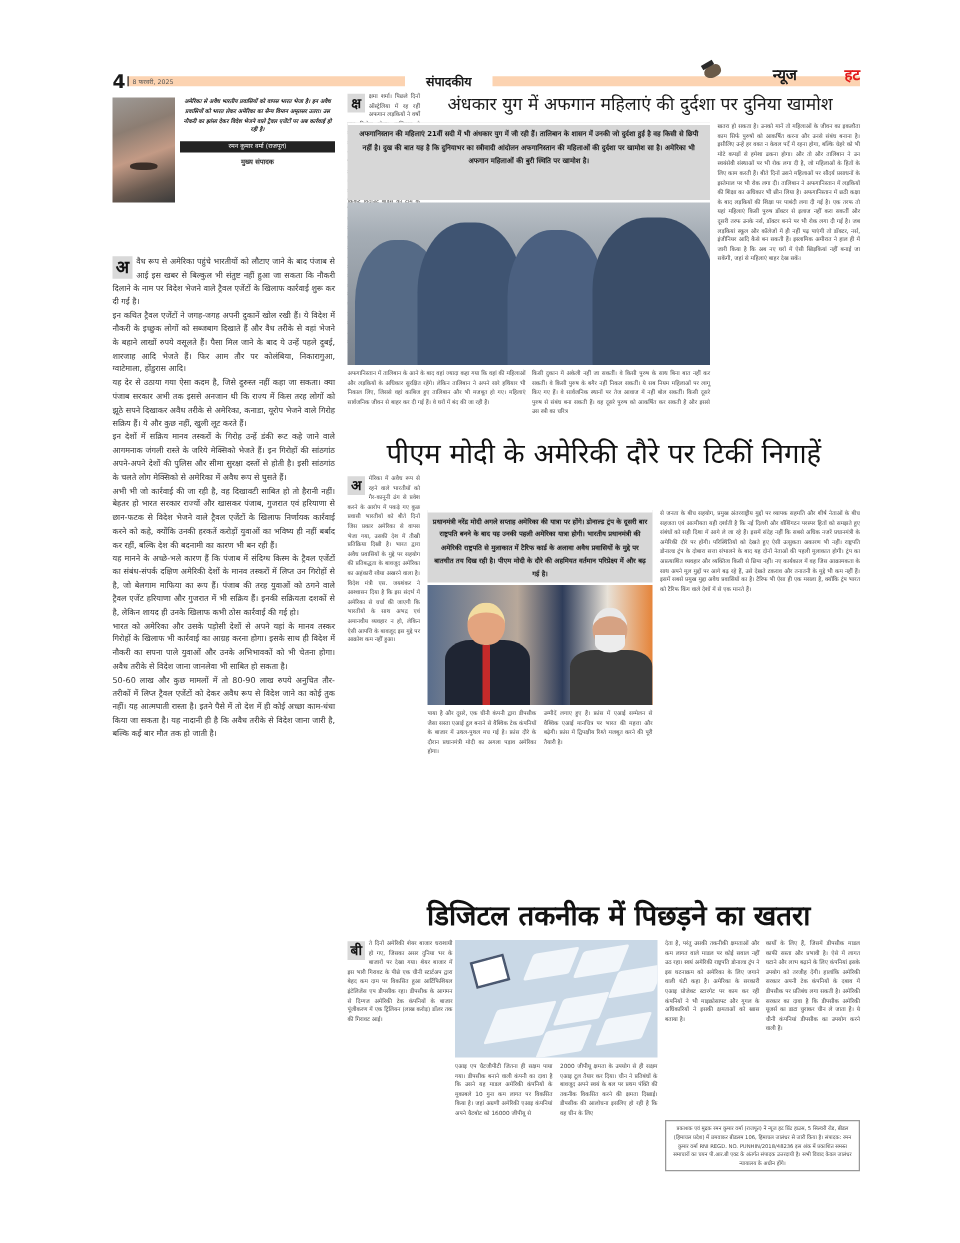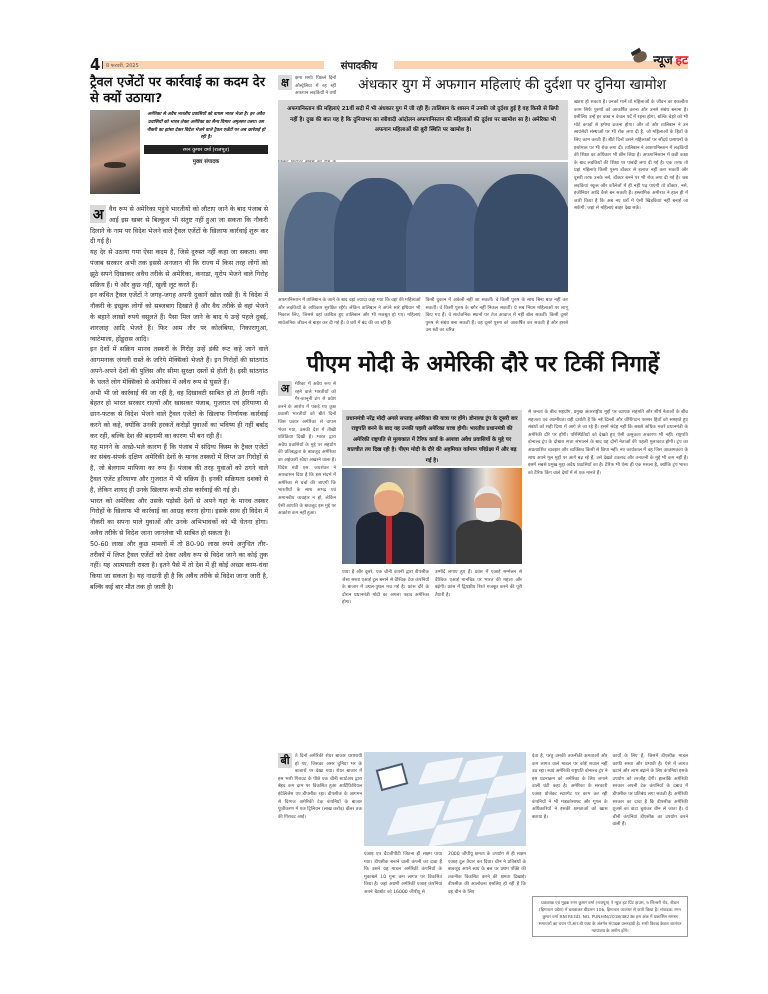--- a/index.html
+++ b/index.html
@@ -7,21 +7,21 @@
   .page { position: absolute; left: 90px; top: 58px; width: 598px; height: 890px; }
 
   
   .masthead { position: absolute; left: 0; top: 0; width: 598px; height: 14px; display: flex; align-items: center; }
   .pgnum { font-family: "DejaVu Sans", sans-serif; font-weight: bold; font-size: 15px; line-height: 14px; width: 12px; }
   .bar { height: 8px; background: #fcd3b1; }
   .bar.left { width: 222px; display: flex; align-items: center; border-left: 1px solid #333; }
   .bar.left span { font-size: 5px; color: #555; padding-left: 3px; }
   .section { width: 70px; text-align: center; font-weight: bold; font-size: 10px; padding: 0 2px; }
   .bar.right { flex: 1; }
-  .logo { position: absolute; right: 0; top: -8px; display: flex; align-items: center; font-weight: bold; font-size: 12px; }
+  .logo { position: absolute; right: 0; top: -8px; display: flex; align-items: center; font-weight: bold; font-size: 12px; gap: 35px; }
   .logo .bird { width: 20px; height: 18px; position: relative; margin-right: 2px; }
   .logo .bird::before { content: ""; position: absolute; left: 2px; top: 2px; width: 14px; height: 10px; background: #6b5a48; border-radius: 60% 40% 50% 50%; transform: rotate(-20deg); }
   .logo .bird::after { content: ""; position: absolute; left: 0; top: 0; width: 10px; height: 4px; background: #2a2a2a; transform: rotate(-30deg); }
   .logo .n1 { color: #1a1a1a; }
   .logo .n2 { color: #e21b1b; margin-left: 3px; }
 
   
   .txt { font-size: 4.6px; line-height: 7.6px; color: #444; text-align: justify; }
   .txt-lg { font-size: 6.4px; line-height: 10.8px; color: #333; text-align: justify; }
   .dropcap { float: left; font-weight: bold; background: #d9d9d9; color: #111; margin: 1px 3px 0 0; text-align: center; }
@@ -45,21 +45,21 @@
   .afghan-h { position: absolute; left: 268px; top: 16px; width: 344px; font-weight: normal; font-size: 14px; line-height: 20px; color: #1a1a1a; }
   .summary { background: #d7d7d7; border-top: 2px solid #fff; color: #1a1a1a; font-weight: bold; text-align: center; }
   .af-sum { position: absolute; left: 188px; top: 40px; width: 290px; height: 62px; font-size: 5.5px; line-height: 10.6px; padding: 3px 6px; }
   .af-photo { position: absolute; left: 188px; top: 104px; width: 290px; height: 130px; background: linear-gradient(180deg, #bcc2c8 0%, #a5adb5 20%, #7a828c 100%); overflow: hidden; }
   .burqa { position: absolute; bottom: -10px; border-radius: 45% 45% 10% 10%; background: #4a5d78; }
   .af-right { position: absolute; left: 484px; top: 40px; width: 114px; }
   .af-cols { position: absolute; left: 188px; top: 238px; width: 290px; display: flex; gap: 5px; }
   .af-cols .txt { flex: 1; }
 
   
-  .modi-h { position: absolute; left: 188px; top: 292px; width: 410px; text-align: center; font-weight: bold; font-size: 22px; line-height: 28px; color: #111; }
+  .modi-h { position: absolute; left: 188px; top: 292px; width: 410px; text-align: center; font-weight: normal; font-size: 22px; line-height: 28px; color: #111; }
   .colB2 { position: absolute; left: 188px; top: 220px; width: 58px; }
   .modi-sum { position: absolute; left: 188px; top: 350px; width: 244px; height: 58px; font-size: 5.4px; line-height: 10.4px; padding: 3px 4px; }
   .modi-photo { position: absolute; left: 188px; top: 410px; width: 244px; height: 96px; background: linear-gradient(90deg, #5a6e8c 0%, #b8a89a 40%, #2f3d5a 60%, #e8e2d8 80%, #e5843a 100%); overflow: hidden; }
   .modi-photo .p1 { position: absolute; left: 30px; top: 14px; width: 70px; height: 82px; }
   .modi-photo .p1 .head { position: absolute; left: 18px; top: 0; width: 30px; height: 34px; background: #e3a47f; border-radius: 50% 50% 45% 45%; border-top: 8px solid #f2dca0; }
   .modi-photo .p1 .body { position: absolute; left: 0; top: 30px; width: 68px; height: 52px; background: #1f2533; border-radius: 30% 30% 0 0; }
   .modi-photo .p1 .tie { position: absolute; left: 30px; top: 34px; width: 6px; height: 48px; background: #c42a2a; }
   .modi-photo .p2 { position: absolute; left: 160px; top: 18px; width: 70px; height: 78px; }
   .modi-photo .p2 .head { position: absolute; left: 22px; top: 0; width: 28px; height: 34px; background: #d6a283; border-radius: 50%; border-top: 7px solid #e9e9e9; }
   .modi-photo .p2 .beard { position: absolute; left: 24px; top: 22px; width: 24px; height: 14px; background: #ececec; border-radius: 0 0 50% 50%; }
@@ -96,37 +96,36 @@
     <div class="section">संपादकीय</div>
     <div class="bar right"></div>
     <div class="logo">
       <span class="bird"></span>
       <span class="n1">न्यूज</span>
       <span class="n2">हट</span>
     </div>
   </div>
 
   <div class="colA">
-    <div class="hA">ट्रैवल एजेंटों पर कार्रवाई का कदम देर से क्यों उठाया?</div>
     <div class="author-box">
       <div class="photo"></div>
       <div class="intro">
         <div class="q">अमेरिका से अवैध भारतीय प्रवासियों को वापस भारत भेजा है। इन अवैध प्रवासियों को भारत लेकर अमेरिका का सैन्य विमान अमृतसर उतरा। उस नौकरी का झांसा देकर विदेश भेजने वाले ट्रैवल एजेंटों पर अब कार्रवाई हो रही है।</div>
         <div class="byline">रमन कुमार वर्मा (राजपूत)</div>
         <div class="byrole">मुख्य संपादक</div>
       </div>
     </div>
   </div>
   <div class="colA2">
     <div class="txt-lg">
       <span class="dropcap">अ</span>
       <span>वैध रूप से अमेरिका पहुंचे भारतीयों को लौटाए जाने के बाद पंजाब से आई इस खबर से बिल्कुल भी संतुष्ट नहीं हुआ जा सकता कि नौकरी दिलाने के नाम पर विदेश भेजने वाले ट्रैवल एजेंटों के खिलाफ कार्रवाई शुरू कर दी गई है।</span>
     </div>
+    <div class="txt-lg">इन कथित ट्रैवल एजेंटों ने जगह-जगह अपनी दुकानें खोल रखी हैं। ये विदेश में नौकरी के इच्छुक लोगों को सब्जबाग दिखाते हैं और वैध तरीके से वहां भेजने के बहाने लाखों रुपये वसूलते हैं। पैसा मिल जाने के बाद ये उन्हें पहले दुबई, शारजाह आदि भेजते हैं। फिर आम तौर पर कोलंबिया, निकारागुआ, ग्वाटेमाला, होंडुरास आदि।</div>
     <div class="txt-lg">यह देर से उठाया गया ऐसा कदम है, जिसे दुरुस्त नहीं कहा जा सकता। क्या पंजाब सरकार अभी तक इससे अनजान थी कि राज्य में किस तरह लोगों को झूठे सपने दिखाकर अवैध तरीके से अमेरिका, कनाडा, यूरोप भेजने वाले गिरोह सक्रिय हैं। ये और कुछ नहीं, खुली लूट करते हैं।</div>
-    <div class="txt-lg">इन कथित ट्रैवल एजेंटों ने जगह-जगह अपनी दुकानें खोल रखी हैं। ये विदेश में नौकरी के इच्छुक लोगों को सब्जबाग दिखाते हैं और वैध तरीके से वहां भेजने के बहाने लाखों रुपये वसूलते हैं। पैसा मिल जाने के बाद ये उन्हें पहले दुबई, शारजाह आदि भेजते हैं। फिर आम तौर पर कोलंबिया, निकारागुआ, ग्वाटेमाला, होंडुरास आदि।</div>
     <div class="txt-lg">इन देशों में सक्रिय मानव तस्करों के गिरोह उन्हें डंकी रूट कहे जाने वाले आगमनाक जंगली रास्ते के जरिये मेक्सिको भेजते हैं। इन गिरोहों की सांठगांठ अपने-अपने देशों की पुलिस और सीमा सुरक्षा दस्तों से होती है। इसी सांठगांठ के चलते लोग मेक्सिको से अमेरिका में अवैध रूप से घुसते हैं।</div>
     <div class="txt-lg">अभी भी जो कार्रवाई की जा रही है, वह दिखावटी साबित हो तो हैरानी नहीं। बेहतर हो भारत सरकार राज्यों और खासकर पंजाब, गुजरात एवं हरियाणा से छान-फटक से विदेश भेजने वाले ट्रैवल एजेंटों के खिलाफ निर्णायक कार्रवाई करने को कहे, क्योंकि उनकी हरकतें करोड़ों युवाओं का भविष्य ही नहीं बर्बाद कर रहीं, बल्कि देश की बदनामी का कारण भी बन रही हैं।</div>
     <div class="txt-lg">यह मानने के अच्छे-भले कारण हैं कि पंजाब में संदिग्ध किस्म के ट्रैवल एजेंटों का संबंध-संपर्क दक्षिण अमेरिकी देशों के मानव तस्करों में लिप्त उन गिरोहों से है, जो बेलगाम माफिया का रूप हैं। पंजाब की तरह युवाओं को ठगने वाले ट्रैवल एजेंट हरियाणा और गुजरात में भी सक्रिय हैं। इनकी सक्रियता दशकों से है, लेकिन शायद ही उनके खिलाफ कभी ठोस कार्रवाई की गई हो।</div>
     <div class="txt-lg">भारत को अमेरिका और उसके पड़ोसी देशों से अपने यहां के मानव तस्कर गिरोहों के खिलाफ भी कार्रवाई का आग्रह करना होगा। इसके साथ ही विदेश में नौकरी का सपना पाले युवाओं और उनके अभिभावकों को भी चेतना होगा। अवैध तरीके से विदेश जाना जानलेवा भी साबित हो सकता है।</div>
     <div class="txt-lg">50-60 लाख और कुछ मामलों में तो 80-90 लाख रुपये अनुचित तौर-तरीकों में लिप्त ट्रैवल एजेंटों को देकर अवैध रूप से विदेश जाने का कोई तुक नहीं। यह आत्मघाती रास्ता है। इतने पैसे में तो देश में ही कोई अच्छा काम-धंधा किया जा सकता है। यह नादानी ही है कि अवैध तरीके से विदेश जाना जारी है, बल्कि कई बार मौत तक हो जाती है।</div>
   </div>
 
   <div class="colB">
     <div class="txt">
       <span class="dropcap">क्ष</span>
@@ -171,20 +170,21 @@
     </div>
   </div>
   <div class="modi-right">
     <div class="txt">से जनता के बीच सहयोग, प्रमुख अंतरराष्ट्रीय मुद्दों पर व्यापक सहमति और शीर्ष नेताओं के बीच सहजता एवं आत्मीयता यही दर्शाती है कि नई दिल्ली और वॉशिंगटन परस्पर हितों को समझते हुए संबंधों को सही दिशा में आगे ले जा रहे हैं। इसमें संदेह नहीं कि सबसे अधिक नजरें प्रधानमंत्री के अमेरिकी दौरे पर होंगी। परिस्थितियों को देखते हुए ऐसी उत्सुकता अकारण भी नहीं। राष्ट्रपति डोनाल्ड ट्रंप के दोबारा सत्ता संभालने के बाद यह दोनों नेताओं की पहली मुलाकात होगी। ट्रंप का अप्रत्याशित व्यवहार और व्यक्तित्व किसी से छिपा नहीं। नए कार्यकाल में वह जिस आक्रामकता के साथ अपने मूल मुद्दों पर आगे बढ़ रहे हैं, उसे देखते टकराव और तनातनी के मुद्दे भी कम नहीं हैं। इसमें सबसे प्रमुख मुद्दा अवैध प्रवासियों का है। टैरिफ भी ऐसा ही एक मसला है, क्योंकि ट्रंप भारत को टैरिफ किंग वाले देशों में से एक मानते हैं।</div>
   </div>
   <div class="modi-cols" style="left:252px;width:180px;">
     <div class="txt">पाया है और दूसरे, एक चीनी कंपनी द्वारा डीपसीक जैसा सस्ता एआई टूल बनाने से वैश्विक टेक कंपनियों के बाजार में उथल-पुथल मच गई है। फ्रांस दौरे के दौरान प्रधानमंत्री मोदी का अगला पड़ाव अमेरिका होगा।</div>
     <div class="txt">उम्मीदें लगाए हुए हैं। फ्रांस में एआई सम्मेलन से वैश्विक एआई मानचित्र पर भारत की महत्ता और बढ़ेगी। फ्रांस में द्विपक्षीय रिश्ते मजबूत करने की पूरी तैयारी है।</div>
   </div>
 
+  <div class="dig-h">डिजिटल तकनीक में पिछड़ने का खतरा</div>
   <div class="colB3" style="top:694px;">
     <div class="txt">
       <span class="dropcap">बी</span>
       <span>ते दिनों अमेरिकी शेयर बाजार धराशायी हो गए, जिसका असर दुनिया भर के बाजारों पर देखा गया। शेयर बाजार में इस भारी गिरावट के पीछे एक चीनी स्टार्टअप द्वारा बेहद कम दाम पर विकसित हुआ आर्टिफिशियल इंटेलिजेंस एप डीपसीक रहा। डीपसीक के आगमन से दिग्गज अमेरिकी टेक कंपनियों के बाजार पूंजीकरण में एक ट्रिलियन (लाख करोड़) डॉलर तक की गिरावट आई।</span>
     </div>
   </div>
   <div class="dig-illus">
     <div class="screen"></div>
     <div class="tile" style="left:60px;top:8px;"></div>
     <div class="tile" style="left:100px;top:6px;"></div>

